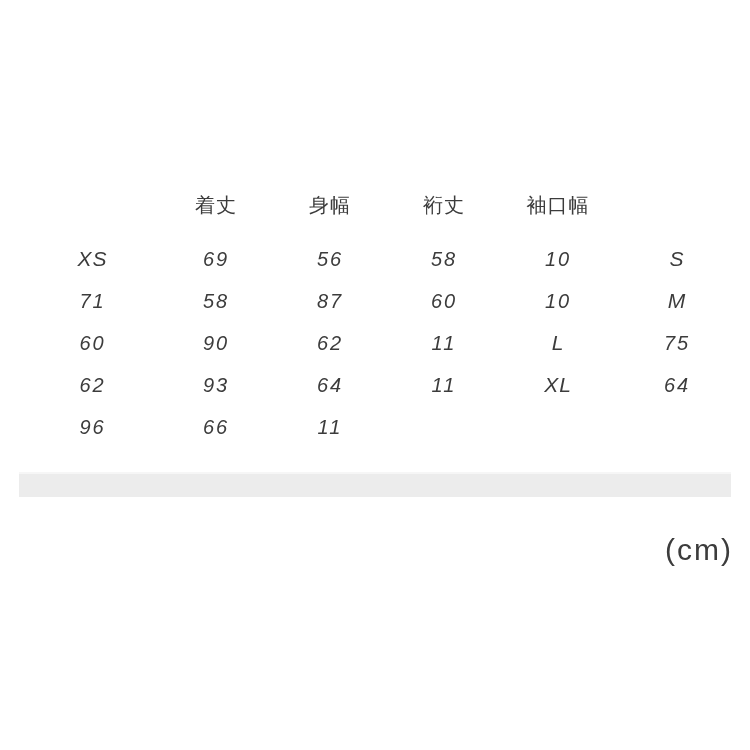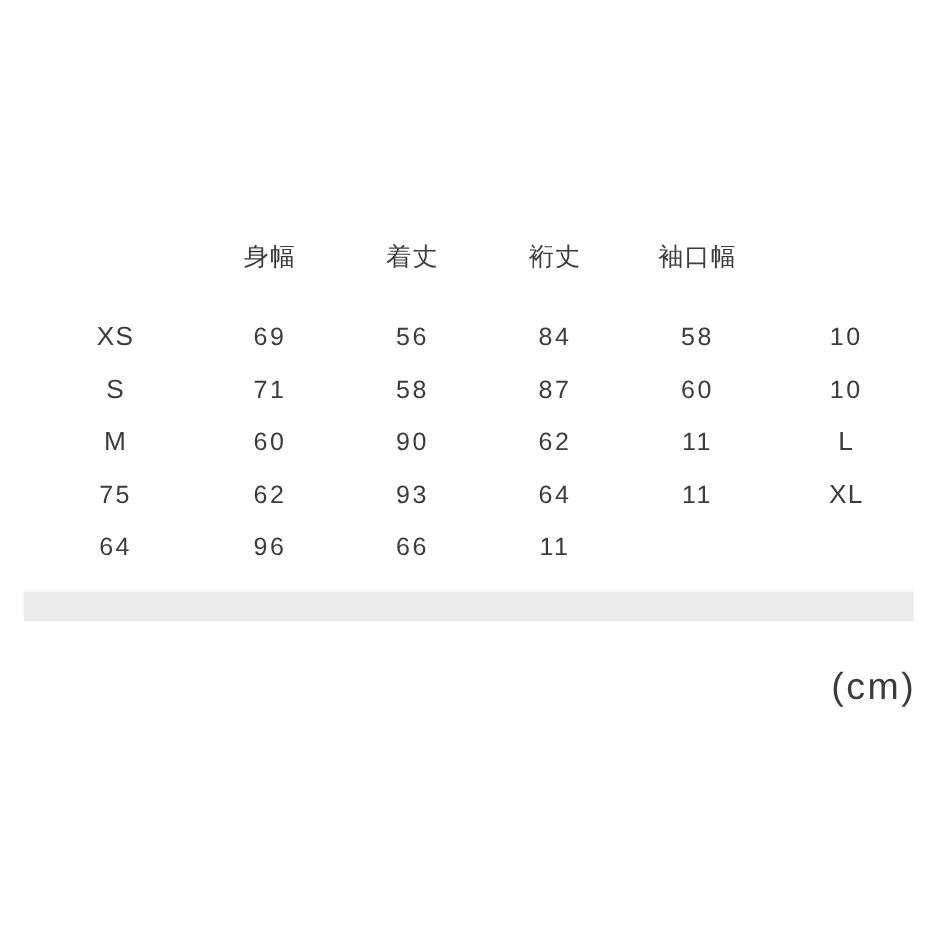--- a/index.html
+++ b/index.html
@@ -12,21 +12,21 @@
     position: relative;
     overflow: hidden;
   }
   .size-chart { position: absolute; left: 26px; top: 188px; }
   .grid {
     display: grid;
     grid-template-columns: 133px 114px 114px 114px 114px 124px;
   }
   .cell { display: flex; align-items: center; justify-content: center; }
   .header .cell { height: 34px; font-size: 20px; letter-spacing: 1px; }
-  .body-rows { margin-top: 27px; }
+  .body-rows { margin-top: 16px; font-style: italic; }
   .body-rows .cell { height: 42px; }
   .size-label { font-size: 21px; letter-spacing: 1px; }
   .value { font-size: 20px; letter-spacing: 2px; }
   .divider {
     position: absolute;
     left: 19px;
     top: 472px;
     width: 712px;
     height: 25px;
     background: linear-gradient(to bottom, #f6f6f6 0, #f6f6f6 2px, #ececec 2px, #ececec 100%);
@@ -39,32 +39,31 @@
     letter-spacing: 2px;
   }
 </style>
 </head>
 <body>
 
 <div class="size-chart">
 
   <div class="grid header">
     <div class="cell"></div>
+    <div class="cell">着丈</div>
     <div class="cell">身幅</div>
-    <div class="cell">着丈</div>
     <div class="cell">裄丈</div>
     <div class="cell">袖口幅</div>
   </div>
 
   <div class="grid body-rows">
 
     <div class="cell size-label">XS</div>
     <div class="cell value">69</div>
     <div class="cell value">56</div>
-    <div class="cell value">84</div>
     <div class="cell value">58</div>
     <div class="cell value">10</div>
 
     <div class="cell size-label">S</div>
     <div class="cell value">71</div>
     <div class="cell value">58</div>
     <div class="cell value">87</div>
     <div class="cell value">60</div>
     <div class="cell value">10</div>
 

